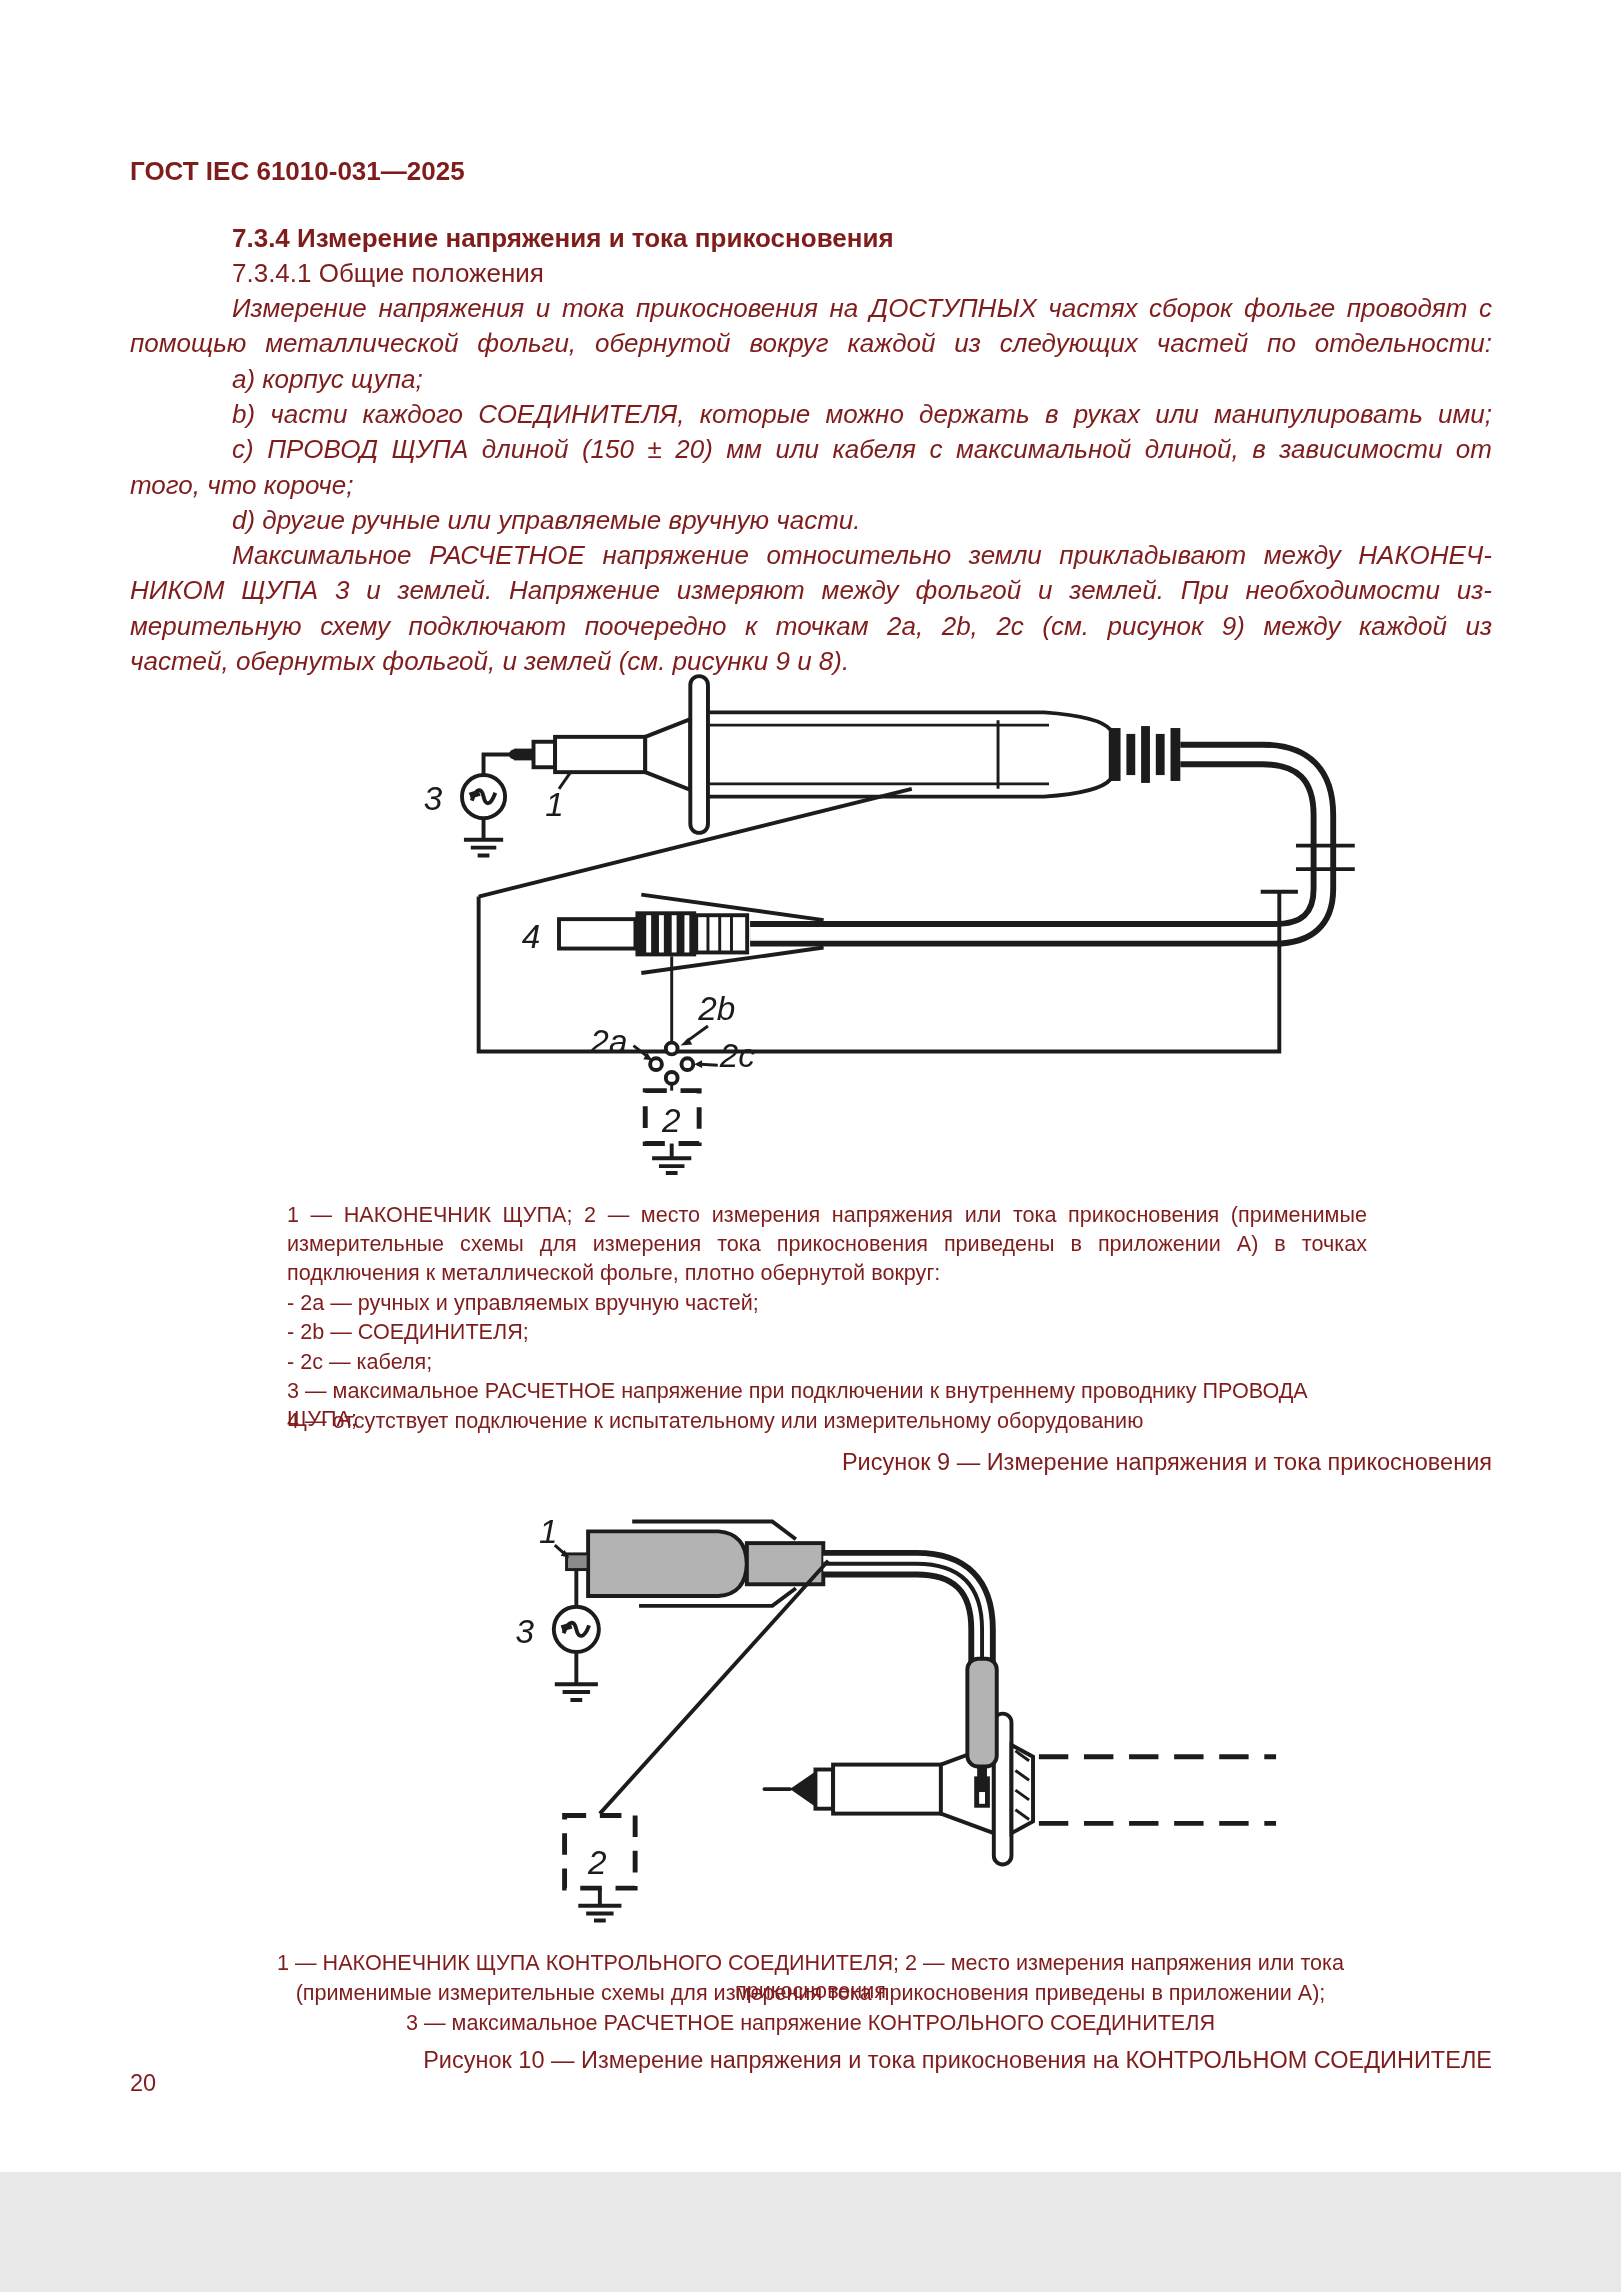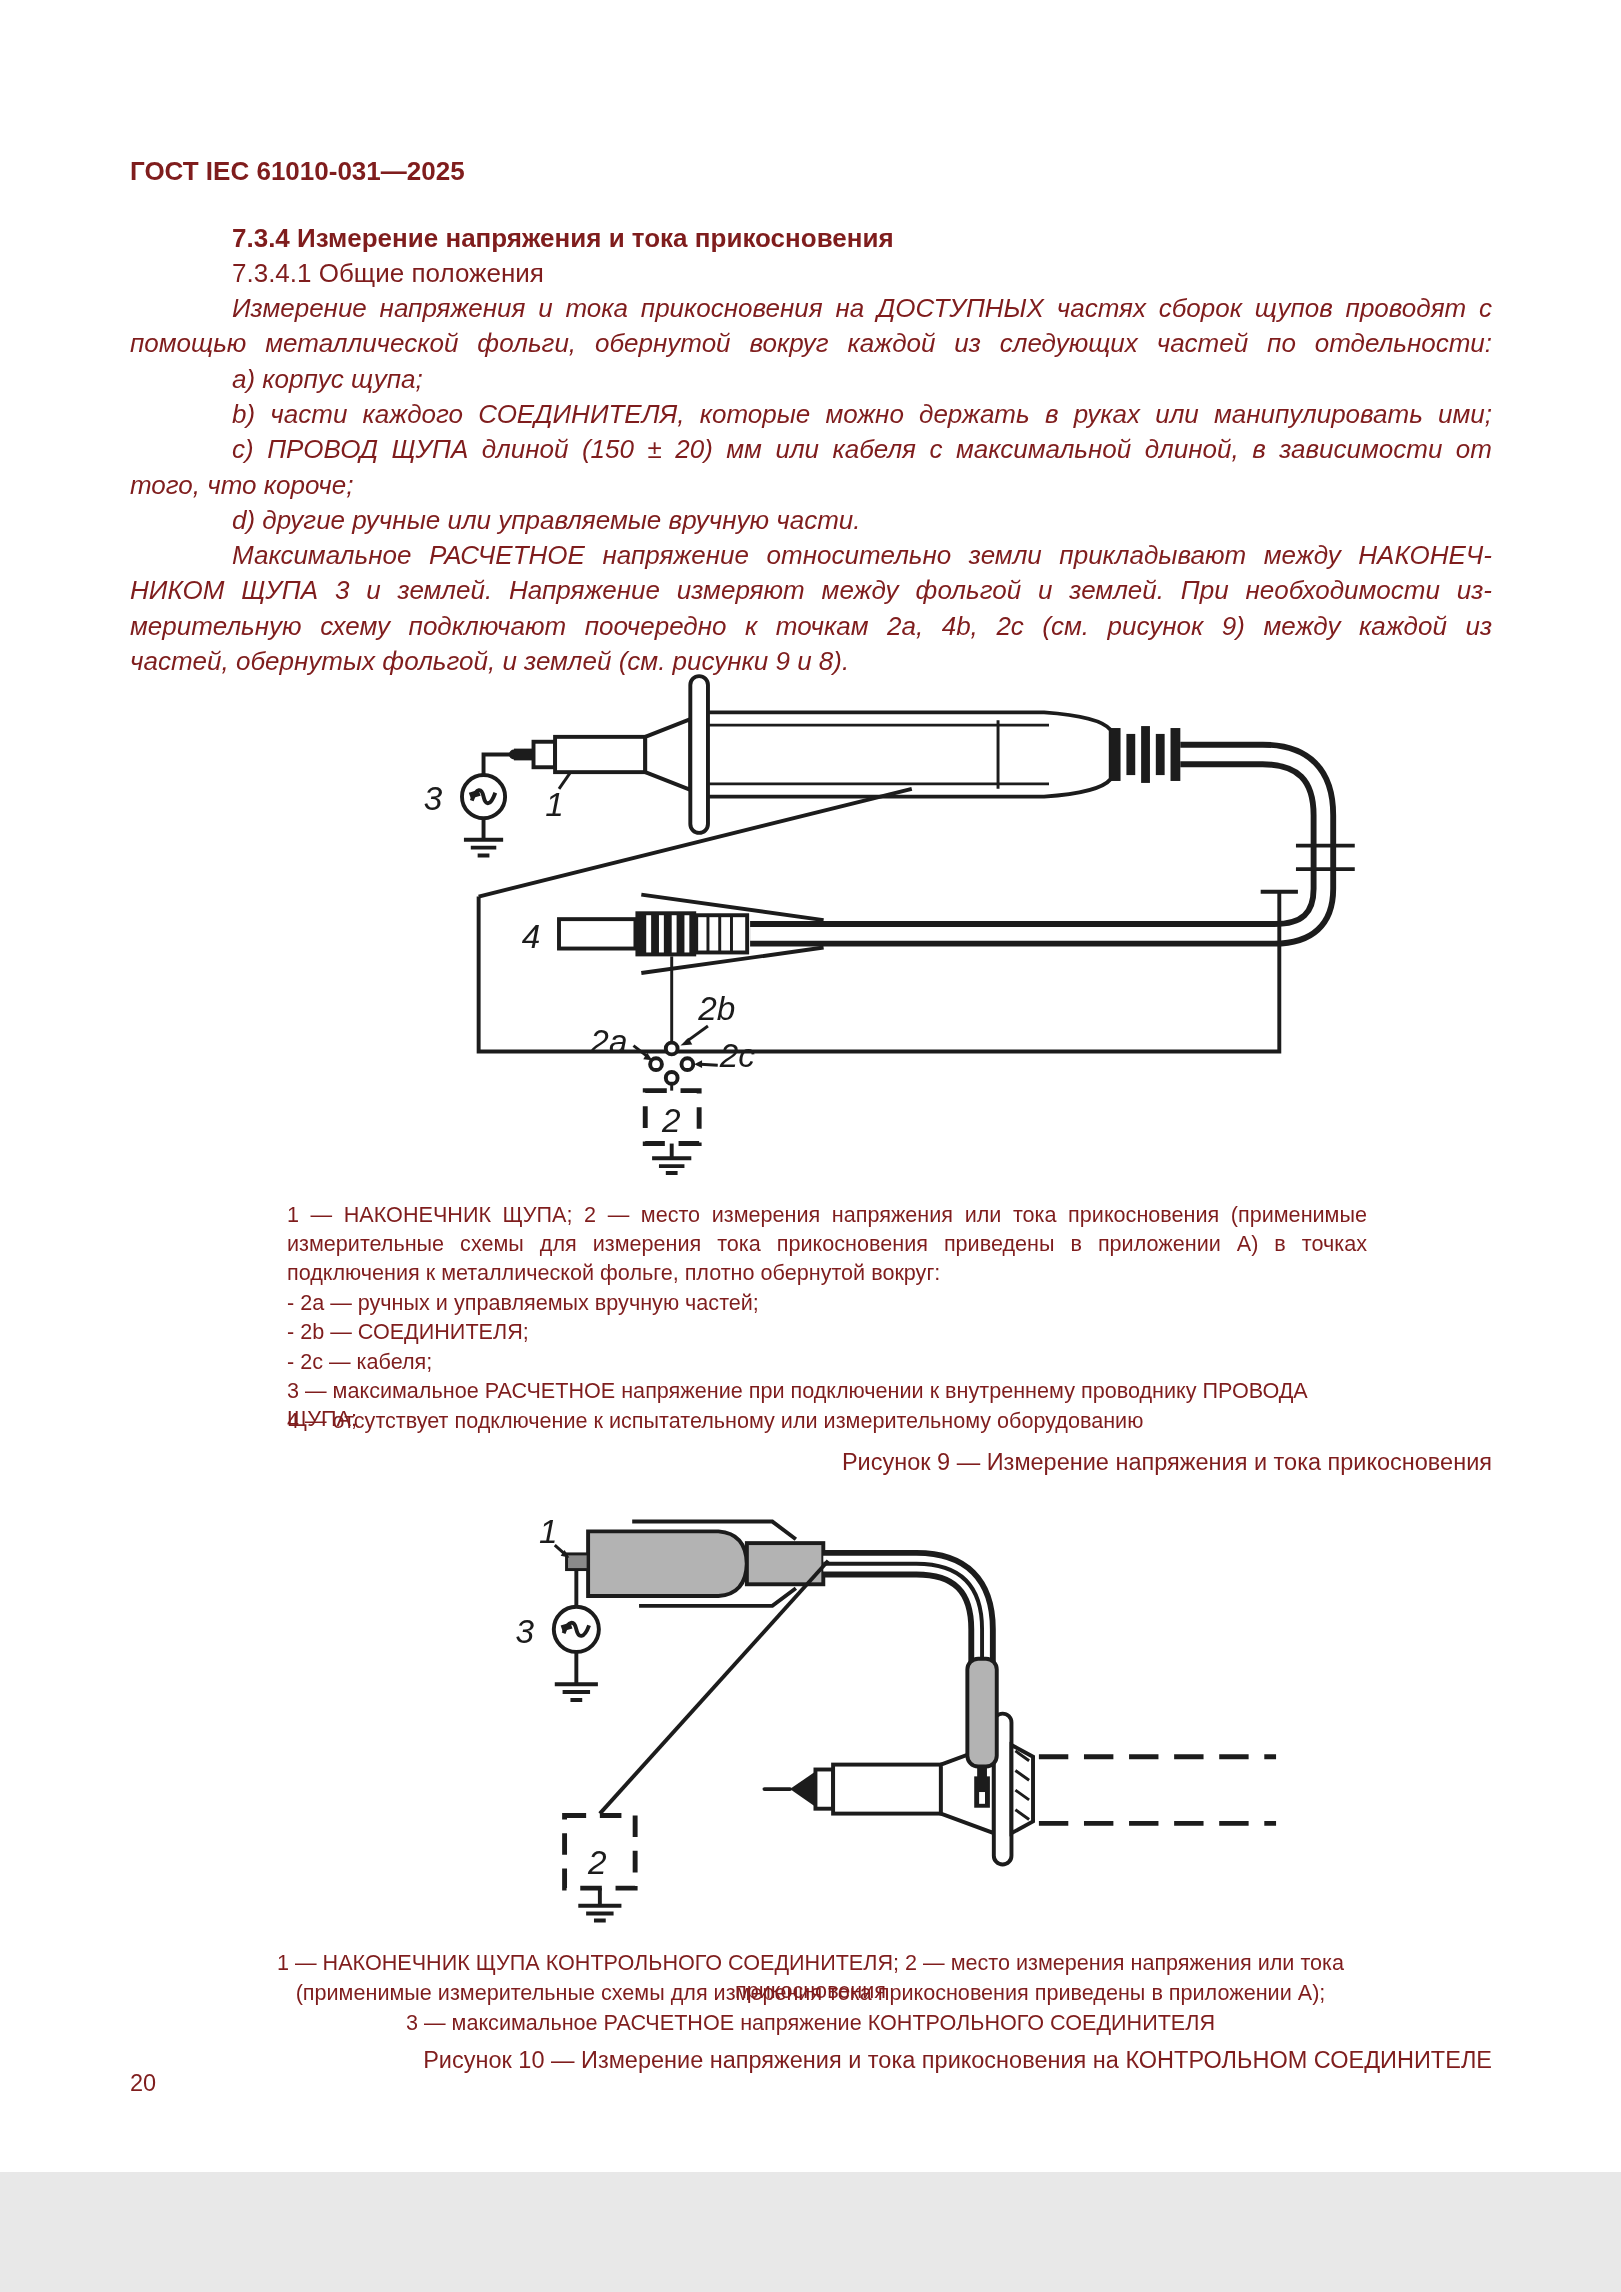--- a/index.html
+++ b/index.html
@@ -27,30 +27,30 @@
 </style>
 </head>
 <body>
 
 <div class="page">
 
   <div class="tline b" style="top:155px">ГОСТ IEC 61010-031—2025</div>
 
   <div class="tline b ind" style="top:222px">7.3.4 Измерение напряжения и тока прикосновения</div>
   <div class="tline ind" style="top:257px">7.3.4.1 Общие положения</div>
-  <div class="tline it ind just" style="top:292px">Измерение напряжения и тока прикосновения на ДОСТУПНЫХ частях сборок щупов проводят с</div>
+  <div class="tline it ind just" style="top:292px">Измерение напряжения и тока прикосновения на ДОСТУПНЫХ частях сборок фольге проводят с</div>
   <div class="tline it just" style="top:327px">помощью металлической фольги, обернутой вокруг каждой из следующих частей по отдельности:</div>
   <div class="tline it ind" style="top:363px">a) корпус щупа;</div>
   <div class="tline it ind just" style="top:398px">b) части каждого СОЕДИНИТЕЛЯ, которые можно держать в руках или манипулировать ими;</div>
   <div class="tline it ind just" style="top:433px">c) ПРОВОД ЩУПА длиной (150 ± 20) мм или кабеля с максимальной длиной, в зависимости от</div>
   <div class="tline it" style="top:469px">того, что короче;</div>
   <div class="tline it ind" style="top:504px">d) другие ручные или управляемые вручную части.</div>
   <div class="tline it ind just" style="top:539px">Максимальное РАСЧЕТНОЕ напряжение относительно земли прикладывают между НАКОНЕЧ-</div>
   <div class="tline it just" style="top:574px">НИКОМ ЩУПА 3 и землей. Напряжение измеряют между фольгой и землей. При необходимости из-</div>
-  <div class="tline it just" style="top:610px">мерительную схему подключают поочередно к точкам 2a, 4b, 2c (см. рисунок 9) между каждой из</div>
+  <div class="tline it just" style="top:610px">мерительную схему подключают поочередно к точкам 2a, 2b, 2c (см. рисунок 9) между каждой из</div>
   <div class="tline it" style="top:645px">частей, обернутых фольгой, и землей (см. рисунки 9 и 8).</div>
 
   <svg style="left:363px;top:671px" width="1078" height="510" viewBox="0 0 1100 520">
 
     <g>
       <path class="ln" d="M 170,85 H 123 V 106"></path>
     </g>
 
     <g>
       <circle class="lnw" cx="123" cy="128" r="22"></circle>

